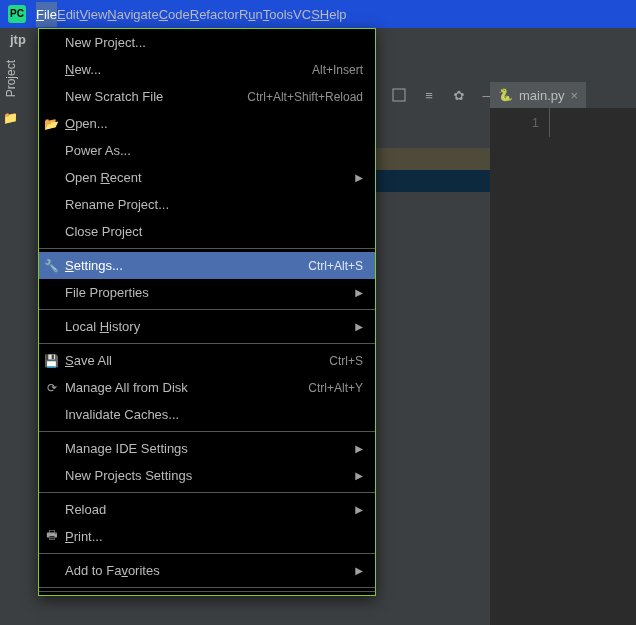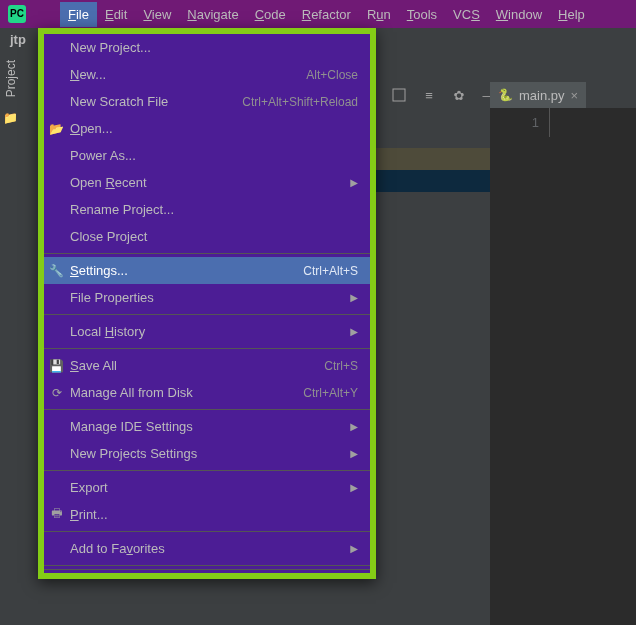--- a/index.html
+++ b/index.html
@@ -8,36 +8,35 @@
     background: #3c3f41;
     font-family: "Segoe UI", Arial, sans-serif;
     font-size: 13px;
     color: #bbbbbb;
     overflow: hidden;
     position: relative;
   }
   .menubar {
     display: flex;
     height: 28px;
-    background: #701a75;
+    background: #1d4ed8;
     align-items: center;
     padding-left: 8px;
-    gap: 24px;
   }
   .pc-logo {
     width: 18px; height: 18px;
     background: #21d789;
     border-radius: 3px;
     color: #000; font-weight: bold;
     font-size: 10px; line-height: 18px;
     text-align: center;
     margin-right: 10px;
   }
   .menubar-item {
-    padding: 5px 8px;
+    padding: 5px 0;
     cursor: default;
     color: #bbbbbb;
   }
   .menubar-item.open { background: #4b6eaf; color: #fff; }
   .mn { text-decoration: underline; }
   .breadcrumb {
     height: 24px; padding: 4px 10px;
     color: #bbbbbb; font-weight: bold;
   }
   .sidebar-left {
@@ -82,22 +81,22 @@
   .stripe {
     position: absolute; left: 376px; height: 22px; width: 114px;
   }
   .stripe1 { top: 148px; background: #4e4b3a; }
   .stripe2 { top: 170px; background: #0d293e; }
 
   
   .dropdown {
     position: absolute; left: 38px; top: 28px;
     width: 338px;
-    background: #4c1d95;
-    border: 6px solid #84cc16;
+    background: #000000;
+    border: 1px solid #84cc16;
     box-shadow: 0 4px 14px rgba(0,0,0,0.6);
   }
   .dd-item {
     display: flex; align-items: center;
     height: 27px; padding: 0 12px 0 26px;
     position: relative;
     color: #bbbbbb;
   }
   .dd-item.hover { background: #4b6eaf; color: #fff; }
   .dd-item.hover .shortcut { color: #e0e8f5; }
@@ -121,21 +120,20 @@
   <div id="menubar-items" style="display: flex;">
       <div class="menubar-item open"><span class="mn">F</span>ile</div>
       <div class="menubar-item"><span class="mn">E</span>dit</div>
       <div class="menubar-item"><span class="mn">V</span>iew</div>
       <div class="menubar-item"><span class="mn">N</span>avigate</div>
       <div class="menubar-item"><span class="mn">C</span>ode</div>
       <div class="menubar-item"><span class="mn">R</span>efactor</div>
       <div class="menubar-item">R<span class="mn">u</span>n</div>
       <div class="menubar-item"><span class="mn">T</span>ools</div>
       <div class="menubar-item">VC<span class="mn">S</span></div>
-      <div class="menubar-item"><span class="mn">W</span>indow</div>
       <div class="menubar-item"><span class="mn">H</span>elp</div>
     </div>
 </div>
 
 <div class="breadcrumb">jtp</div>
 
 <div class="sidebar-left">
   <div class="sidebar-tab">Project</div>
   <div class="folder-ico">📁</div>
 </div>
@@ -165,21 +163,21 @@
 <div class="gutter">
   <div class="gutter-line">1</div>
 </div>
 
 <div class="dropdown" id="dropdown">
     <div class="dd-item">
       <span class="dd-label">New Project...</span>
     </div>
     <div class="dd-item">
       <span class="dd-label"><span class="mn">N</span>ew...</span>
-      <span class="shortcut">Alt+Close</span>
+      <span class="shortcut">Alt+Insert</span>
     </div>
     <div class="dd-item">
       <span class="dd-label">New Scratch File</span>
       <span class="shortcut">Ctrl+Alt+Shift+Reload</span>
     </div>
     <div class="dd-item">
       <span class="dd-ico">📂</span>
       <span class="dd-label"><span class="mn">O</span>pen...</span>
     </div>
     <div class="dd-item">
@@ -214,32 +212,35 @@
     <div class="dd-item">
       <span class="dd-ico">💾</span>
       <span class="dd-label"><span class="mn">S</span>ave All</span>
       <span class="shortcut">Ctrl+S</span>
     </div>
     <div class="dd-item">
       <span class="dd-ico">⟳</span>
       <span class="dd-label">Manage All from Disk</span>
       <span class="shortcut">Ctrl+Alt+Y</span>
     </div>
+    <div class="dd-item">
+      <span class="dd-label">Invalidate Caches...</span>
+    </div>
     <div class="dd-sep"></div>
     <div class="dd-item">
       <span class="dd-label">Manage IDE Settings</span>
       <span class="submenu-arrow">▶</span>
     </div>
     <div class="dd-item">
       <span class="dd-label">New Projects Settings</span>
       <span class="submenu-arrow">▶</span>
     </div>
     <div class="dd-sep"></div>
     <div class="dd-item">
-      <span class="dd-label">Export</span>
+      <span class="dd-label">Reload</span>
       <span class="submenu-arrow">▶</span>
     </div>
     <div class="dd-item">
       <span class="dd-ico">🖶</span>
       <span class="dd-label"><span class="mn">P</span>rint...</span>
     </div>
     <div class="dd-sep"></div>
     <div class="dd-item">
       <span class="dd-label">Add to Fa<span class="mn">v</span>orites</span>
       <span class="submenu-arrow">▶</span>

